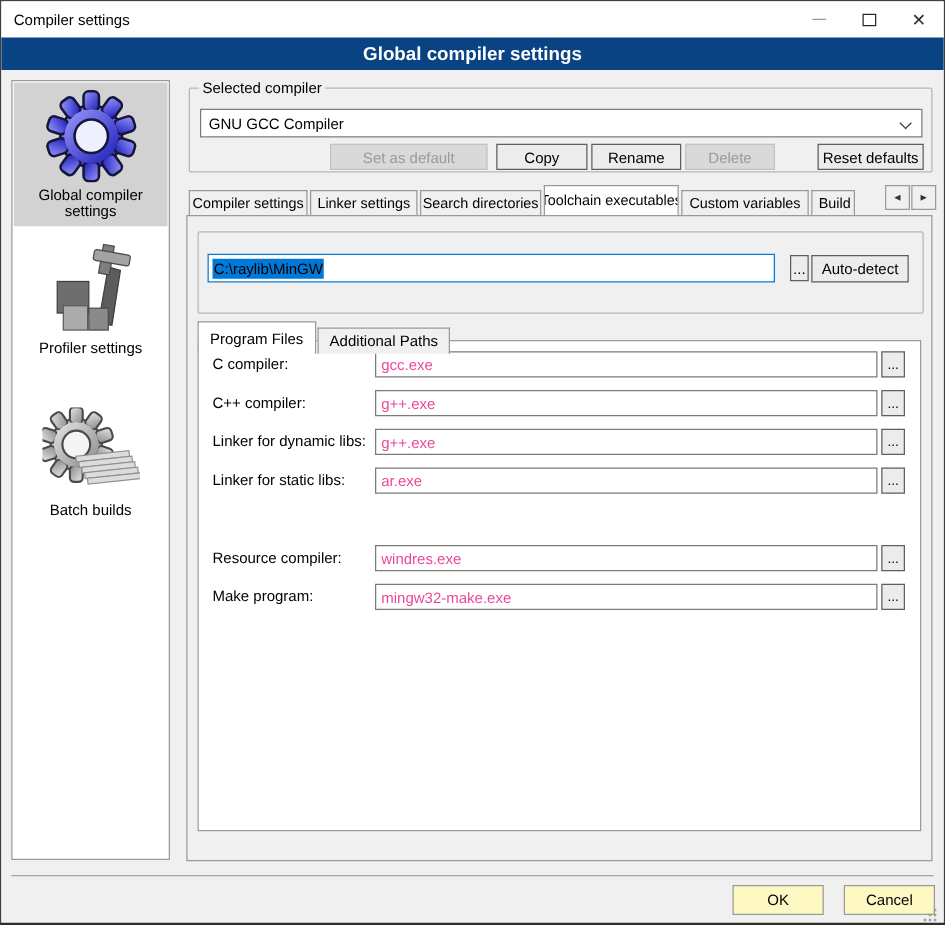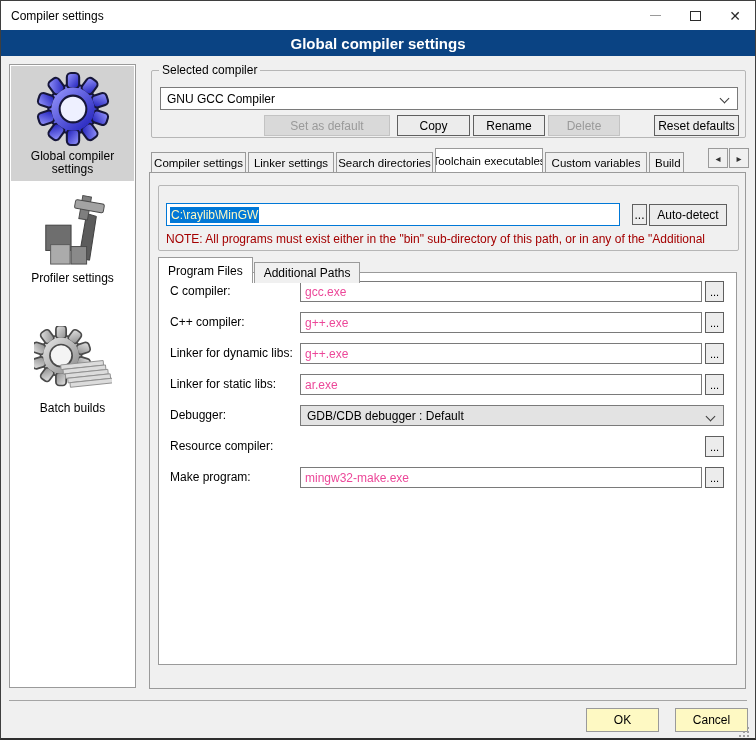--- a/index.html
+++ b/index.html
@@ -67,21 +67,21 @@
   .t5{width:35px; justify-content:flex-start; padding-left:5px;}
   .tab-arrows{ position:absolute; left:556px; top:0; display:flex; }
   .arrow-btn{ width:20px; height:20px; border:1px solid #9a9a9a; background:#f0f0f0; display:flex; align-items:center; justify-content:center; font-size:10px; color:#333; margin-left:1px; cursor:default; }
 
   
   .panel{ position:absolute; left:148px; top:116px; width:597px; height:517px; background:#f0f0f0; border:1px solid #9a9a9a; z-index:2; }
 
   .gb-install{ left:8px; top:12px; width:581px; height:66px; }
 
   .path-input{ position:absolute; left:7px; top:17px; width:454px; height:23px; background:#fff; border:1px solid var(--selection,#0078d7); display:flex; align-items:center; padding-left:3px; }
-  .path-input .sel{ background:var(--selection,#0078d7); color:#fef9c3; padding:1px 1px; white-space:pre; }
+  .path-input .sel{ background:var(--selection,#0078d7); color:#000000; padding:1px 1px; white-space:pre; }
   .b-browse-main{ left:473px; top:18px; width:15px; height:21px; }
   .b-autodetect{ left:490px; top:18px; width:78px; height:22px; }
   .note{ position:absolute; left:7px; top:46px; width:568px; color:var(--note,#a40000); white-space:nowrap; overflow:hidden; }
 
   
   .subtabs{ position:absolute; left:8px; top:84px; height:26px; display:flex; align-items:flex-end; z-index:3; }
   .subtab{ height:21px; background:#f0f0f0; border:1px solid #9a9a9a; border-bottom:none; display:flex; align-items:center; justify-content:center; padding:0 9px; margin-right:1px; white-space:nowrap; cursor:default; }
   .subtab.active{ height:26px; background:#fff; }
 
   .subpanel{ position:absolute; left:8px; top:99px; width:579px; height:393px; background:#fff; border:1px solid #9a9a9a; z-index:2; }
@@ -235,21 +235,20 @@
     </div>
 
     <div class="panel">
 
       <div class="groupbox gb-install">
         <div class="path-input">
           <span class="sel">C:\raylib\MinGW</span>
         </div>
         <div class="btn b-browse-main">...</div>
         <div class="btn b-autodetect">Auto-detect</div>
-        <div class="note">NOTE: All programs must exist either in the "bin" sub-directory of this path, or in any of the "Additional</div>
       </div>
 
       <div class="subtabs">
         <div class="subtab active">Program Files</div>
         <div class="subtab">Additional Paths</div>
       </div>
 
       <div class="subpanel">
 
         <div class="frow r0">
@@ -269,30 +268,24 @@
           <input class="finput" value="g++.exe" style="">
           <div class="btn fbrowse">...</div>
         </div>
 
         <div class="frow r3">
           <div class="flabel">Linker for static libs:</div>
           <input class="finput" value="ar.exe" style="">
           <div class="btn fbrowse">...</div>
         </div>
 
-        <div class="frow r4">
-          <div class="flabel">Debugger:</div>
-          <div class="combo gray fcombo">
-            <span>GDB/CDB debugger : Default</span>
-            <span class="chev"></span>
-          </div>
-        </div>
 
         <div class="frow r5">
           <div class="flabel">Resource compiler:</div>
+          <input class="finput" value="windres.exe" style="">
           <div class="btn fbrowse">...</div>
         </div>
 
         <div class="frow r6">
           <div class="flabel">Make program:</div>
           <input class="finput" value="mingw32-make.exe" style="">
           <div class="btn fbrowse">...</div>
         </div>
 
       </div>

